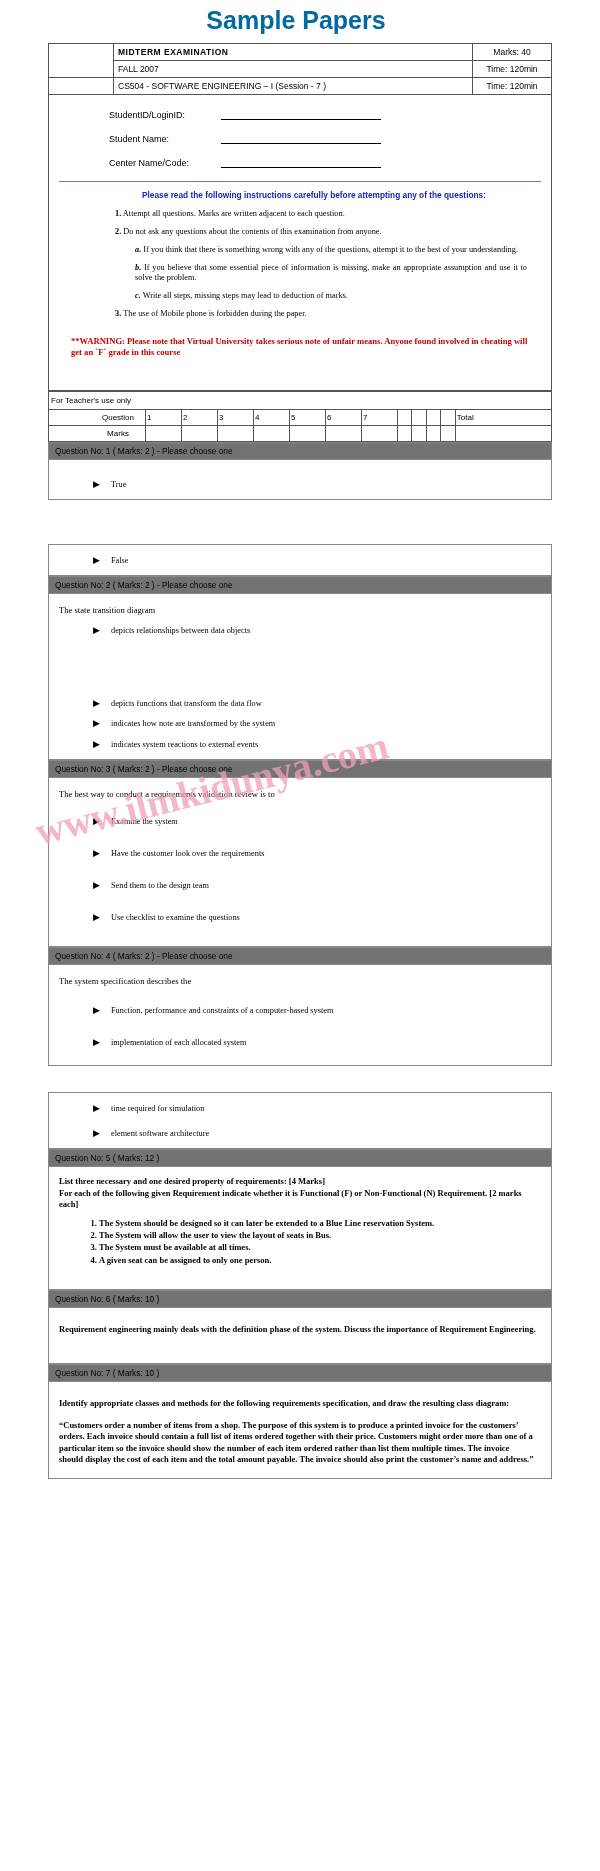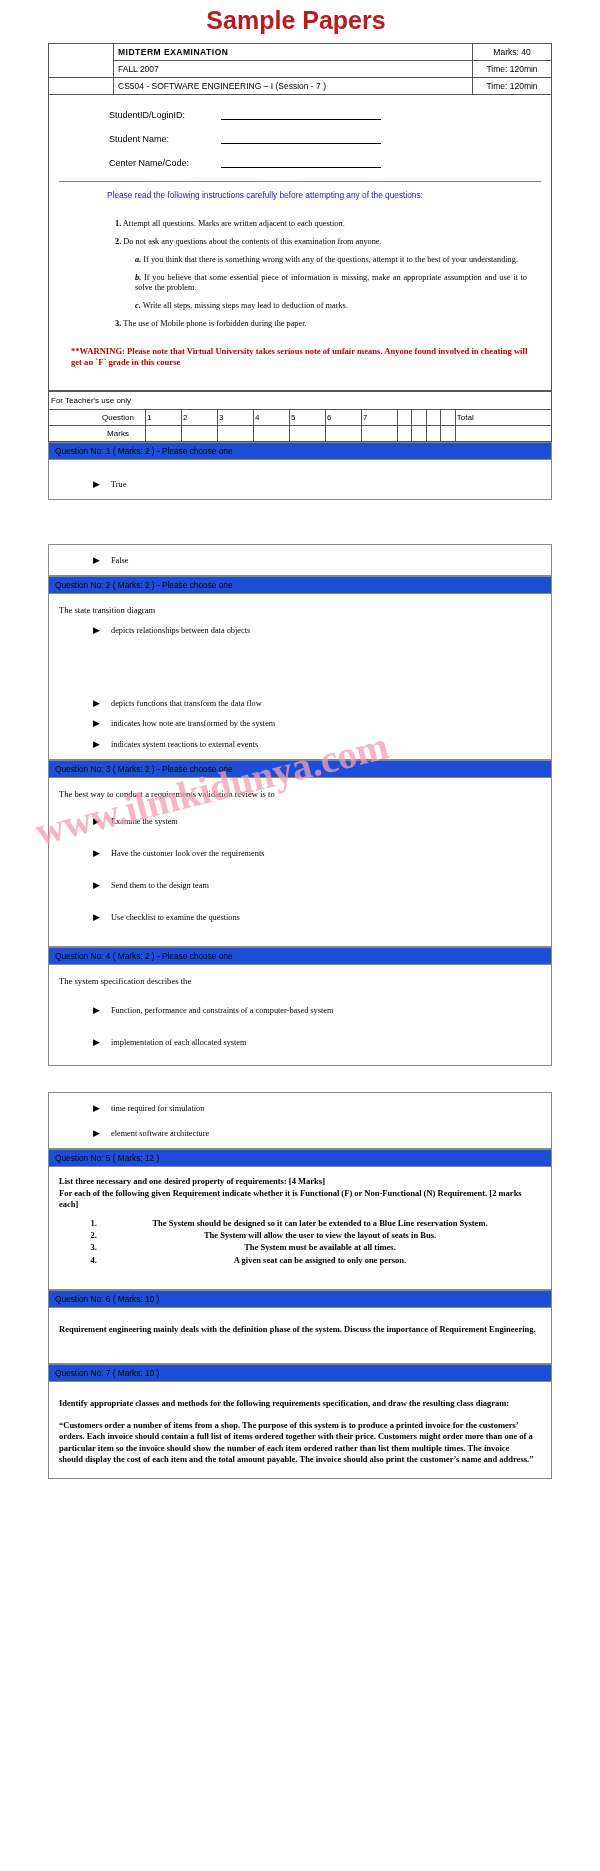--- a/index.html
+++ b/index.html
@@ -1,63 +1,63 @@
 <!DOCTYPE html>
 <html><head>
 <meta charset="utf-8">
 <style>
   html,body{margin:0;padding:0;background:#ffffff;}
   body{width:600px;font-family:"Liberation Serif", serif;color:#000;}
   .page{position:relative;width:600px;}
   .title{
-    text-align:center;color:#b91c1c;font-family:"Liberation Sans", sans-serif;
+    text-align:center;color:#0369a1;font-family:"Liberation Sans", sans-serif;
     font-weight:bold;font-size:25px;letter-spacing:0px;padding:6px 8px 8px 0;
   }
   .sheet{margin:0 48px 0 48px;}
   
   table.hdr{border-collapse:collapse;width:100%;font-family:"Liberation Sans", sans-serif;font-size:8.5px;}
   table.hdr td{border:1px solid #555;padding:3px 4px;vertical-align:middle;}
   .hdr .c1{width:56px;}
   .hdr .c2{text-align:left;}
   .hdr .c3{width:70px;text-align:center;}
   .hdr .midterm{font-weight:bold;letter-spacing:.5px;}
   
-  .infobox{border-left:1px solid #555;border-right:1px solid #555;border-bottom:1px solid #555;padding:14px 0 11px 0;}
+  .infobox{border-left:1px solid #555;border-right:1px solid #555;border-bottom:1px solid #555;padding:14px 0 21px 0;}
   .inforow{display:flex;align-items:flex-end;margin:0 0 13px 0;padding-left:60px;font-size:9px;font-family:"Liberation Sans", sans-serif;}
   .inforow .lbl{width:112px;}
   .inforow .line{width:160px;border-bottom:1px solid #000;height:10px;}
   .inforow .val{font-size:9px;}
   .sep{border-top:1px solid #7777aa;margin:4px 10px 0 10px;}
-  .instr-head{color:#1a24b8;font-weight:normal;font-size:8.3px;font-family:"Liberation Sans", sans-serif;
-     margin:8px 30px 18px 58px;line-height:1.35;}
+  .instr-head{color:#1a24b8;font-weight:bold;font-size:8.3px;font-family:"Liberation Sans", sans-serif;
+     margin:8px 30px 8px 58px;line-height:1.35;text-align:center;}
   .ins{font-size:8.3px;margin:7px 24px 0 66px;text-align:justify;line-height:1.3;}
   .ins b{font-weight:bold;}
   .ins.sub{margin-left:86px;}
   .ins i{font-style:italic;font-weight:bold;}
   .warn{color:#c00000;font-weight:bold;font-size:8.6px;font-family:"Liberation Serif",serif;
      margin:16px 18px 10px 22px;line-height:1.35;}
   
   table.teacher{border-collapse:collapse;width:100%;font-family:"Liberation Sans", sans-serif;font-size:8px;}
   table.teacher td{border:1px solid #555;height:13px;text-align:left;}
   table.teacher td.forteacher{font-size:8px;padding:2px;}
   table.teacher td.qh{width:52px;text-align:center;padding-left:43px;}
   
-  .qbar{background:#1d4ed8;border:1px solid #888;border-top:1px solid #888;font-family:"Liberation Sans", sans-serif;
+  .qbar{background:#737373;border:1px solid #888;border-top:1px solid #888;font-family:"Liberation Sans", sans-serif;
     font-size:8.3px;padding:3px 6px;}
   .qbody{border-left:1px solid #888;border-right:1px solid #888;border-bottom:1px solid #888;
     padding:9px 10px 9px 10px;font-size:8.6px;}
   .qtext{margin:2px 0 6px 0;}
   .opt{display:flex;align-items:flex-start;margin:11px 0 0 34px;font-size:8.3px;}
   .opt .arrow{width:18px;color:#000;font-size:9px;line-height:1.1;}
   .opt .otxt{flex:1;}
   .gap{height:26px;}
   .spacer{height:44px;}
   
   .bold{font-weight:bold;font-size:8.5px;line-height:1.35;}
-  ol.reqs{margin:6px 0 0 26px;padding:0 0 0 14px;font-weight:bold;font-size:8.5px;line-height:1.45;text-align:center;}
+  ol.reqs{margin:6px 0 0 26px;padding:0 0 0 14px;font-weight:bold;font-size:8.5px;line-height:1.45;}
   .watermark{
     position:absolute;left:40px;top:745px;width:520px;height:140px;pointer-events:none;
     font-family:"Liberation Serif", serif;font-size:39px;color:#f0a0b4;opacity:.75;
     transform:rotate(-14deg);white-space:nowrap;font-weight:bold;
   }
 </style>
 </head>
 <body>
 
 <div class="page">

